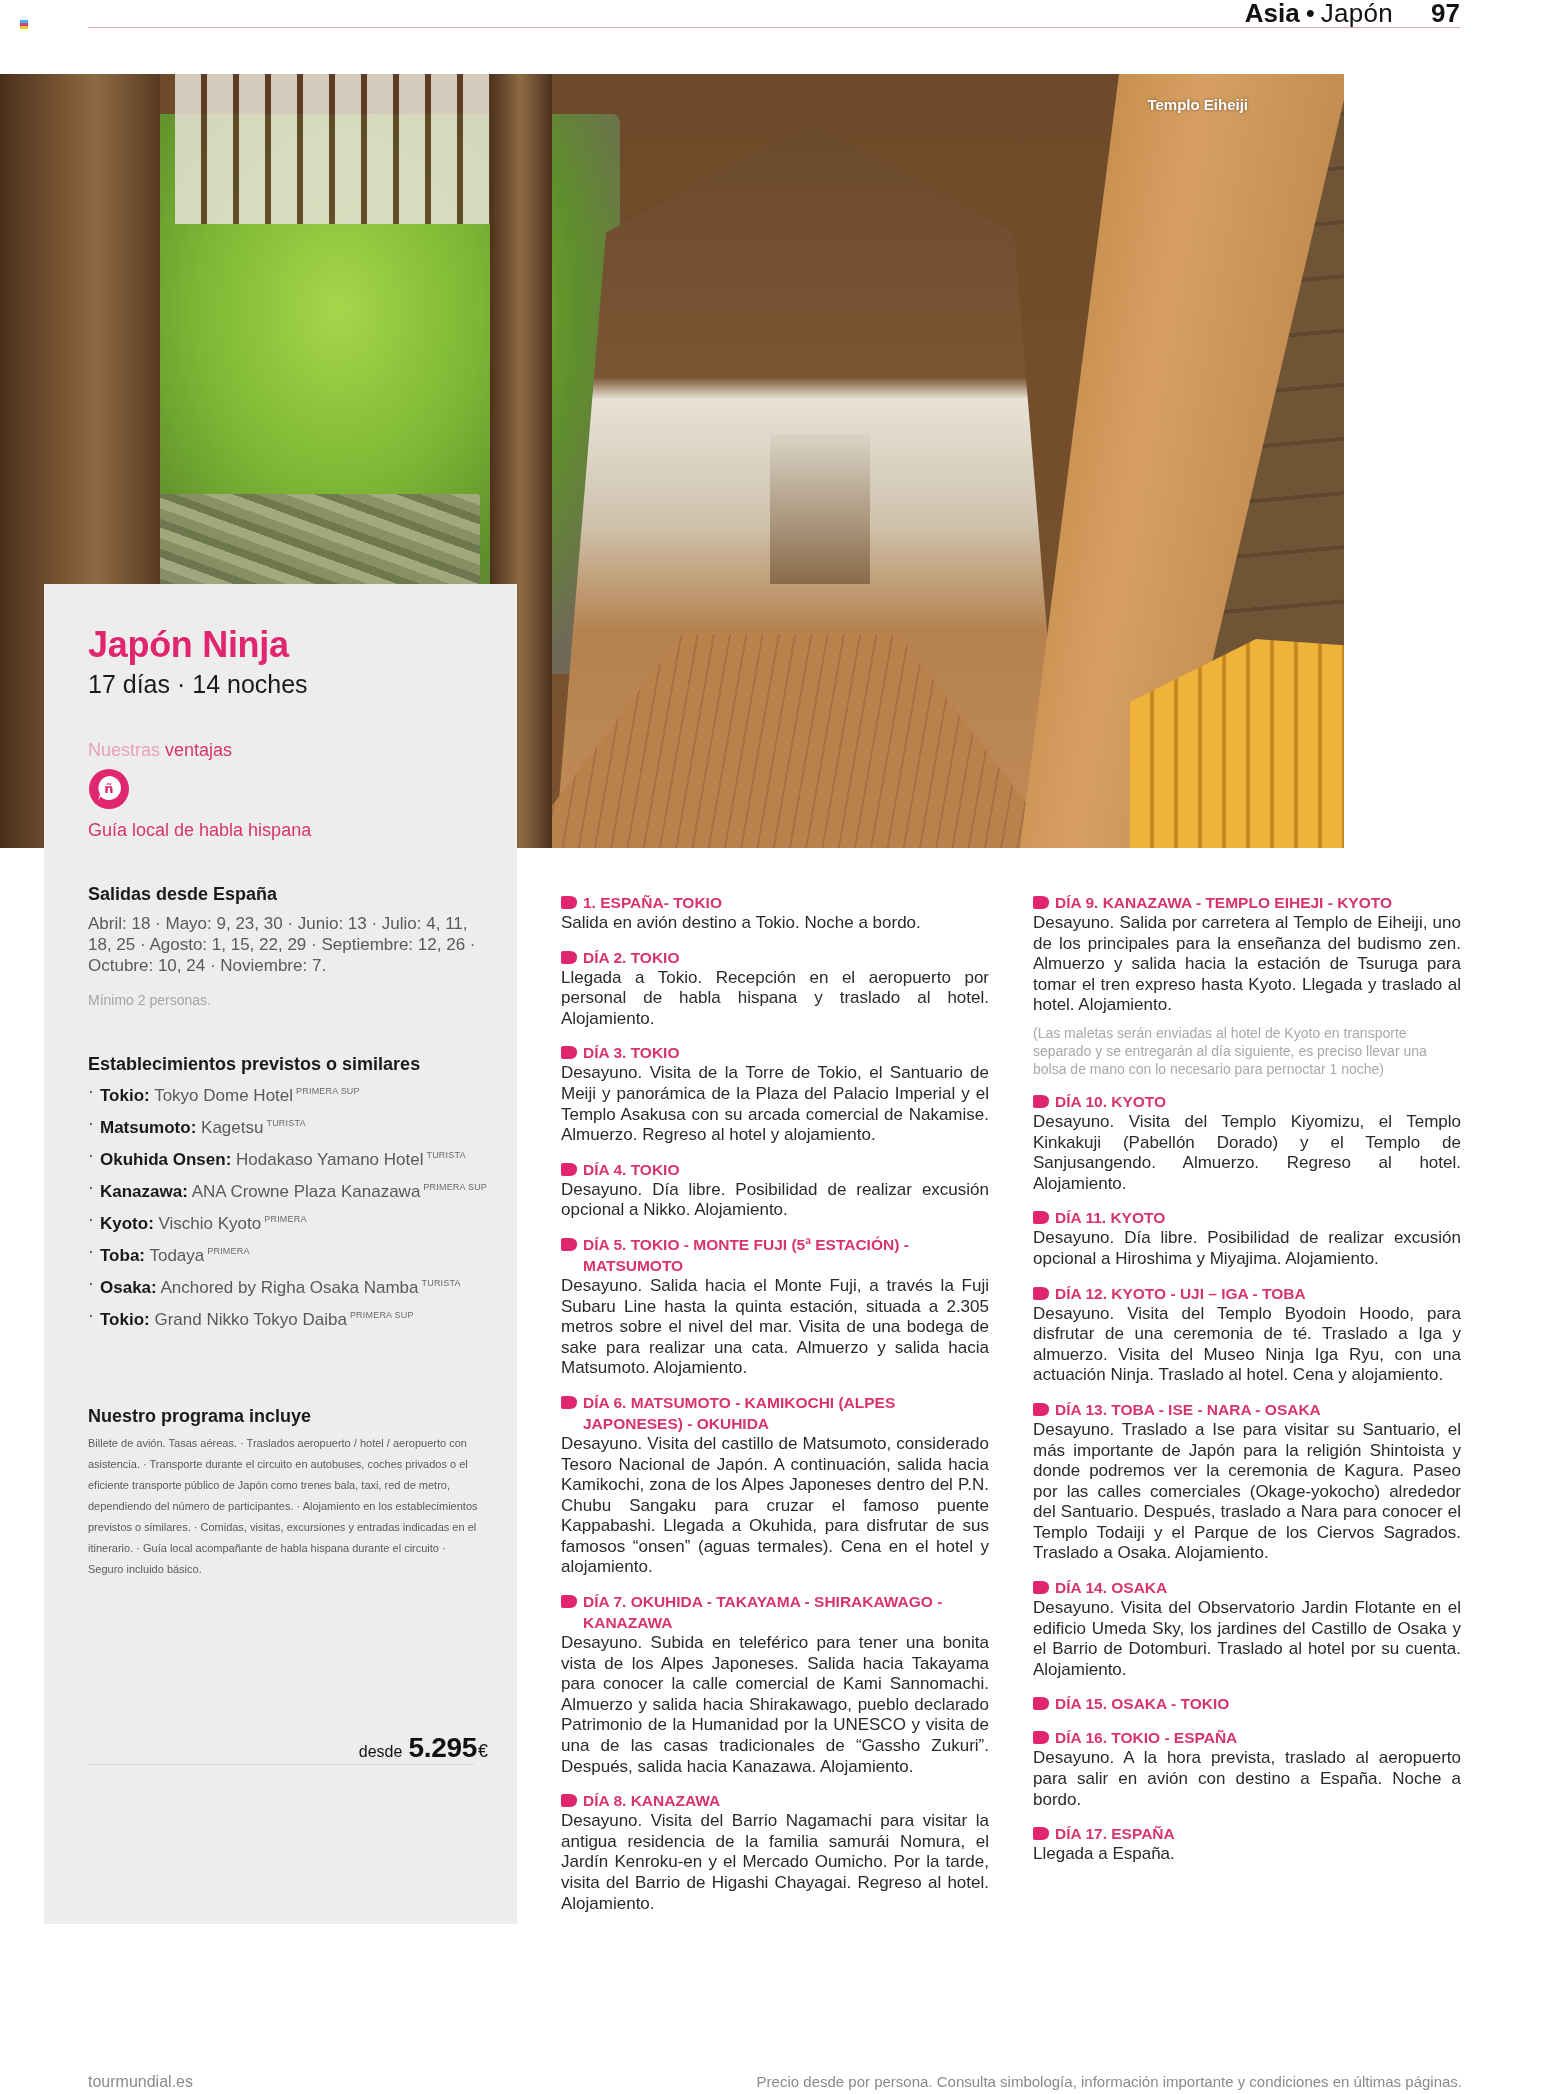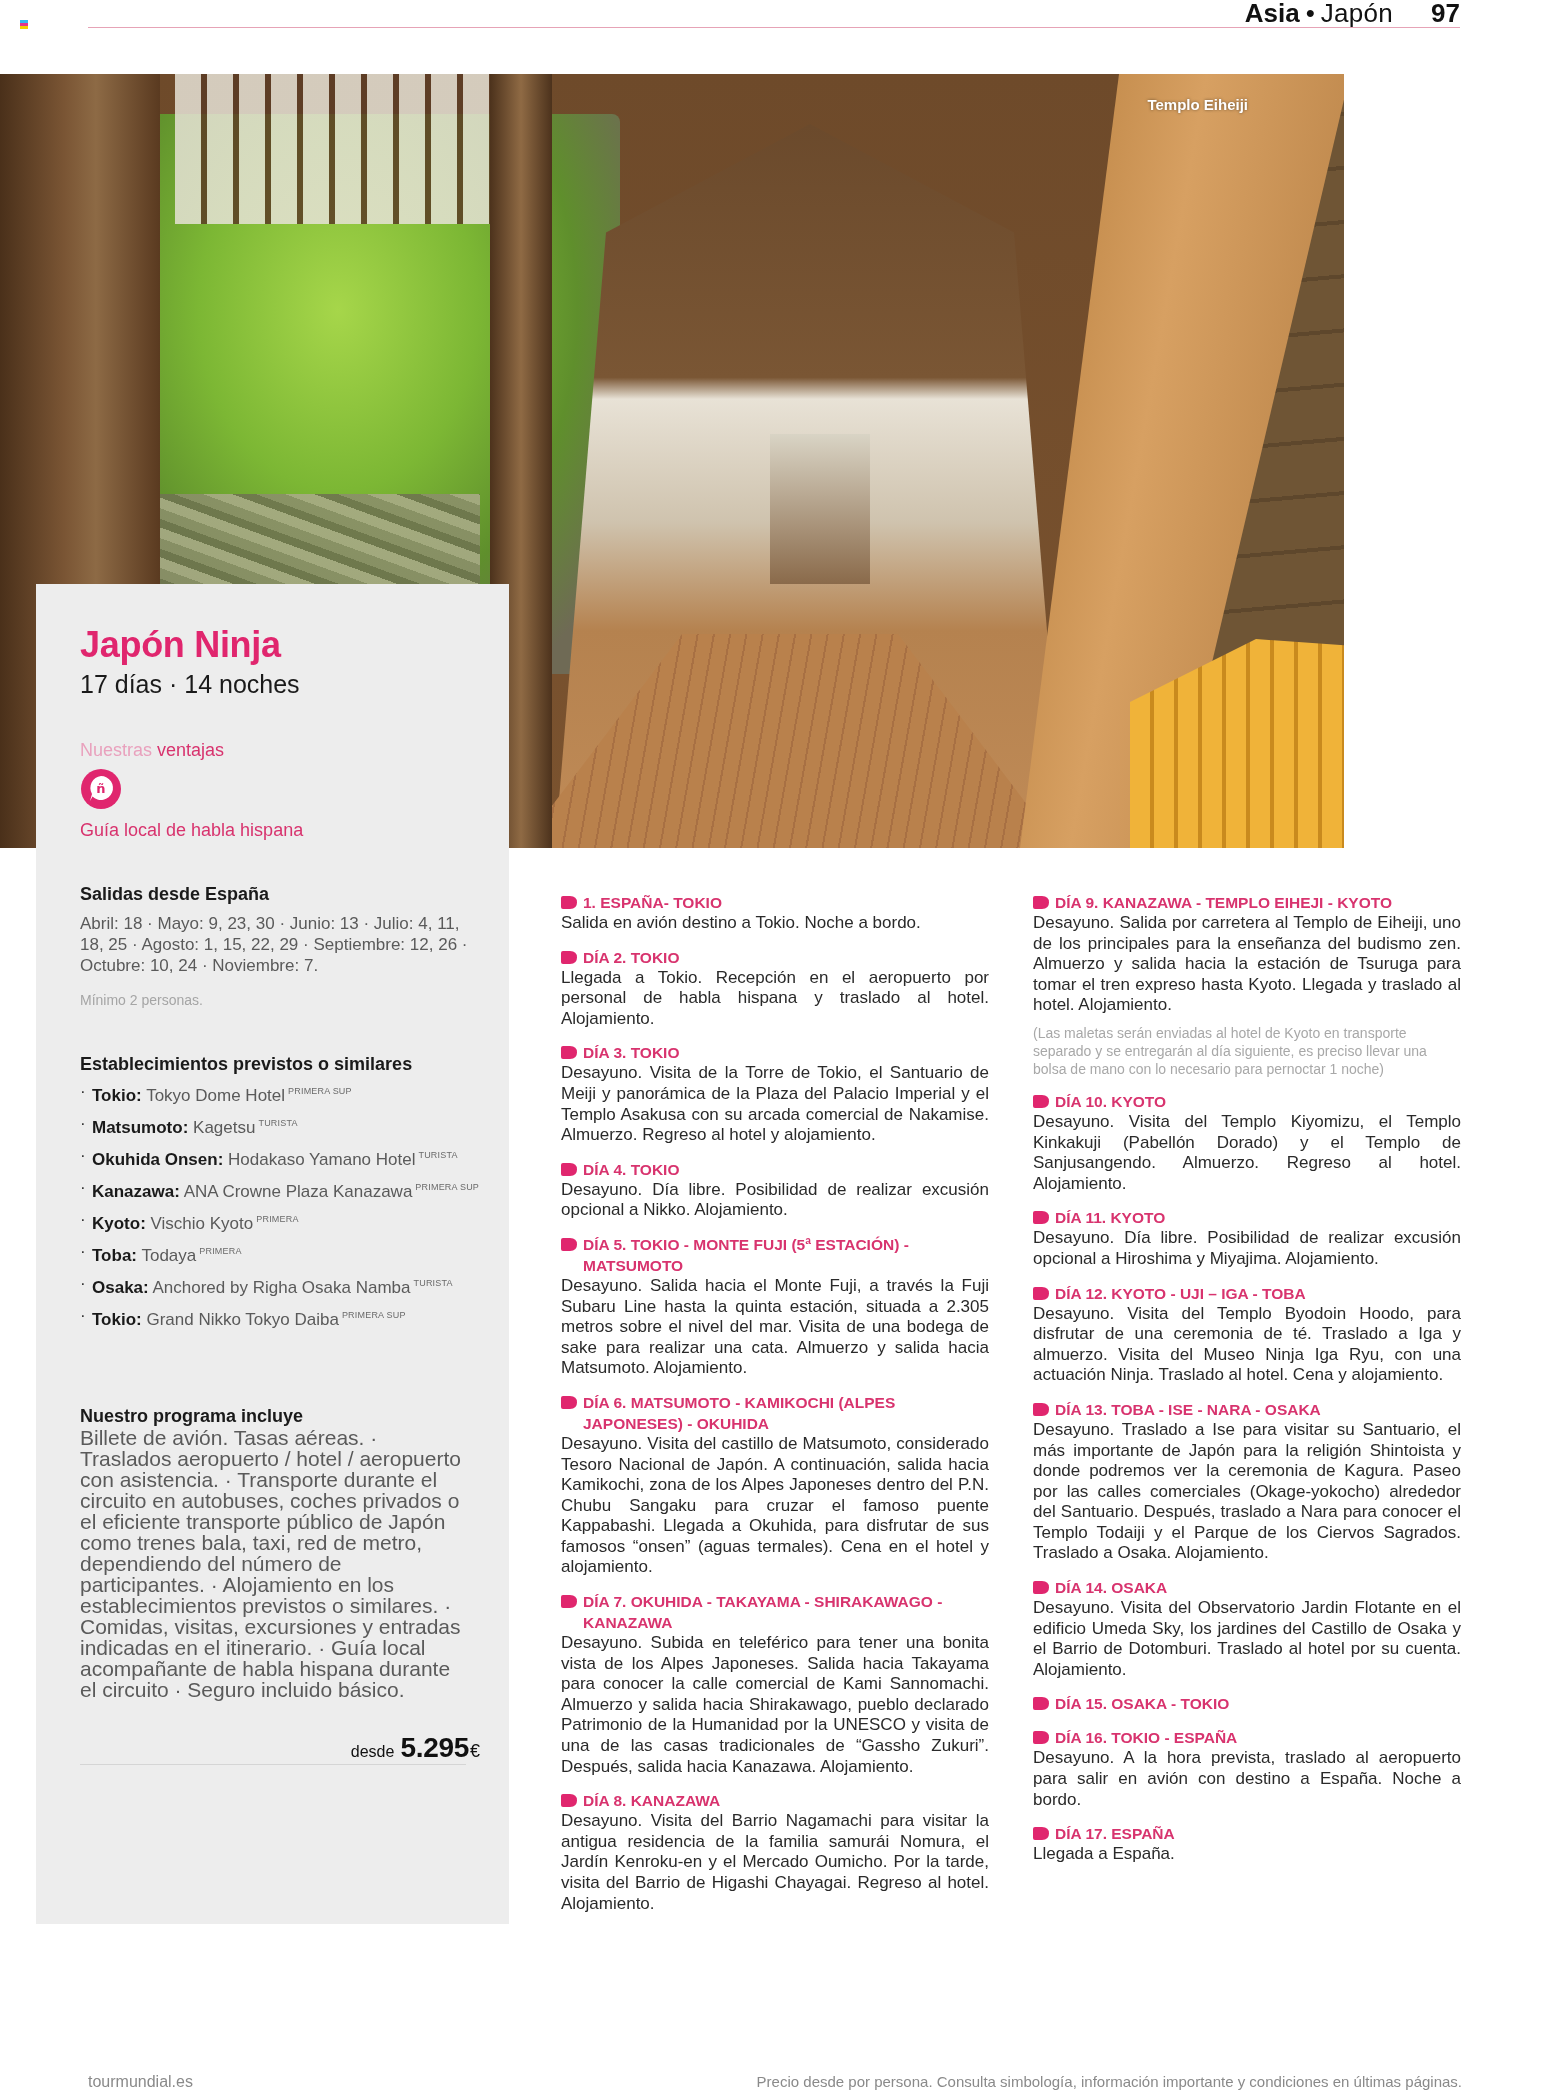--- a/index.html
+++ b/index.html
@@ -43,21 +43,21 @@
     background: linear-gradient(100deg, #b67d3c 0%, #d7a062 40%, #b07a40 100%);
     clip-path: polygon(30% 0, 100% 0, 45% 100%, 0% 100%); }
   .hero .wall-right { position: absolute; left: 1200px; top: 0; width: 350px; height: 774px;
     background: repeating-linear-gradient(175deg, #6f5535 0 50px, #5e472c 50px 54px); }
   .hero .bench { position: absolute; left: 1130px; top: 565px; width: 420px; height: 210px;
     background: repeating-linear-gradient(90deg, #f0b339 0 20px, #c98a1e 20px 24px);
     clip-path: polygon(0 30%, 30% 0, 100% 10%, 100% 100%, 0 100%); }
   .hero .photo-caption { position: absolute; right: 96px; top: 22px; font-size: 15px; font-weight: bold; color: #ffffff; text-shadow: 0 0 3px rgba(0,0,0,0.5); }
 
   
-  .side-panel { position: absolute; left: 36px; top: 584px; width: 473px; height: 1340px; background: #ededed; }
+  .side-panel { position: absolute; left: 44px; top: 584px; width: 473px; height: 1340px; background: #ededed; }
   .side-inner { position: absolute; left: 44px; top: 0; width: 390px; }
   .trip-title { position: absolute; top: 40px; left: 0; font-size: 36px; font-weight: bold; color: #e0266e; letter-spacing: -0.3px; }
   .trip-duration { position: absolute; top: 86px; left: 0; font-size: 25px; color: #1a1a1a; text-align: right; }
   .adv-heading { position: absolute; top: 156px; left: 0; font-size: 18px; color: #e9a1bd; }
   .adv-heading .strong { color: #d8336e; }
   .adv-icon { position: absolute; top: 184px; left: 0; width: 42px; height: 42px; }
   .adv-label { position: absolute; top: 236px; left: 0; font-size: 18px; color: #d8336e; }
 
   .sec-title { font-size: 18px; font-weight: bold; color: #1a1a1a; }
   .departures { position: absolute; top: 300px; left: 0; width: 390px; }
@@ -65,21 +65,21 @@
   .departures .note { font-size: 14px; color: #a5a5a5; margin-top: 16px; }
 
   .hotels { position: absolute; top: 470px; left: 0; width: 400px; }
   .hotels ul { list-style: none; margin-top: 6px; }
   .hotels li { position: relative; padding-left: 12px; font-size: 17px; line-height: 21px; color: #5a5a5a; margin-bottom: 7px; }
   .hotels li::before { content: "·"; position: absolute; left: 0; top: 0; color: #333; }
   .hotels .city { font-weight: bold; color: #1a1a1a; }
   .hotels .cat { font-size: 9px; vertical-align: 7px; letter-spacing: 0.2px; color: #6a6a6a; margin-left: 3px; }
 
   .includes { position: absolute; top: 822px; left: 0; width: 390px; }
-  .includes .body { font-size: 21px; line-height: 21px; color: #5a5a5a; }
+  .includes .body { font-size: 11px; line-height: 21px; color: #5a5a5a; margin-top: 6px; }
 
   .price { position: absolute; top: 1148px; right: -10px; display: flex; align-items: baseline; gap: 6px; color: #111; }
   .price .from { font-size: 16px; }
   .price .amount { font-size: 28px; font-weight: bold; letter-spacing: -0.3px; }
   .price .currency { font-size: 18px; margin-left: -5px; }
   .price-rule { position: absolute; top: 1180px; left: 0; width: 386px; height: 1px; background: #d5d5d5; }
 
   
   .itin-col { position: absolute; top: 892px; width: 428px; }
   .col-1 { left: 561px; }

